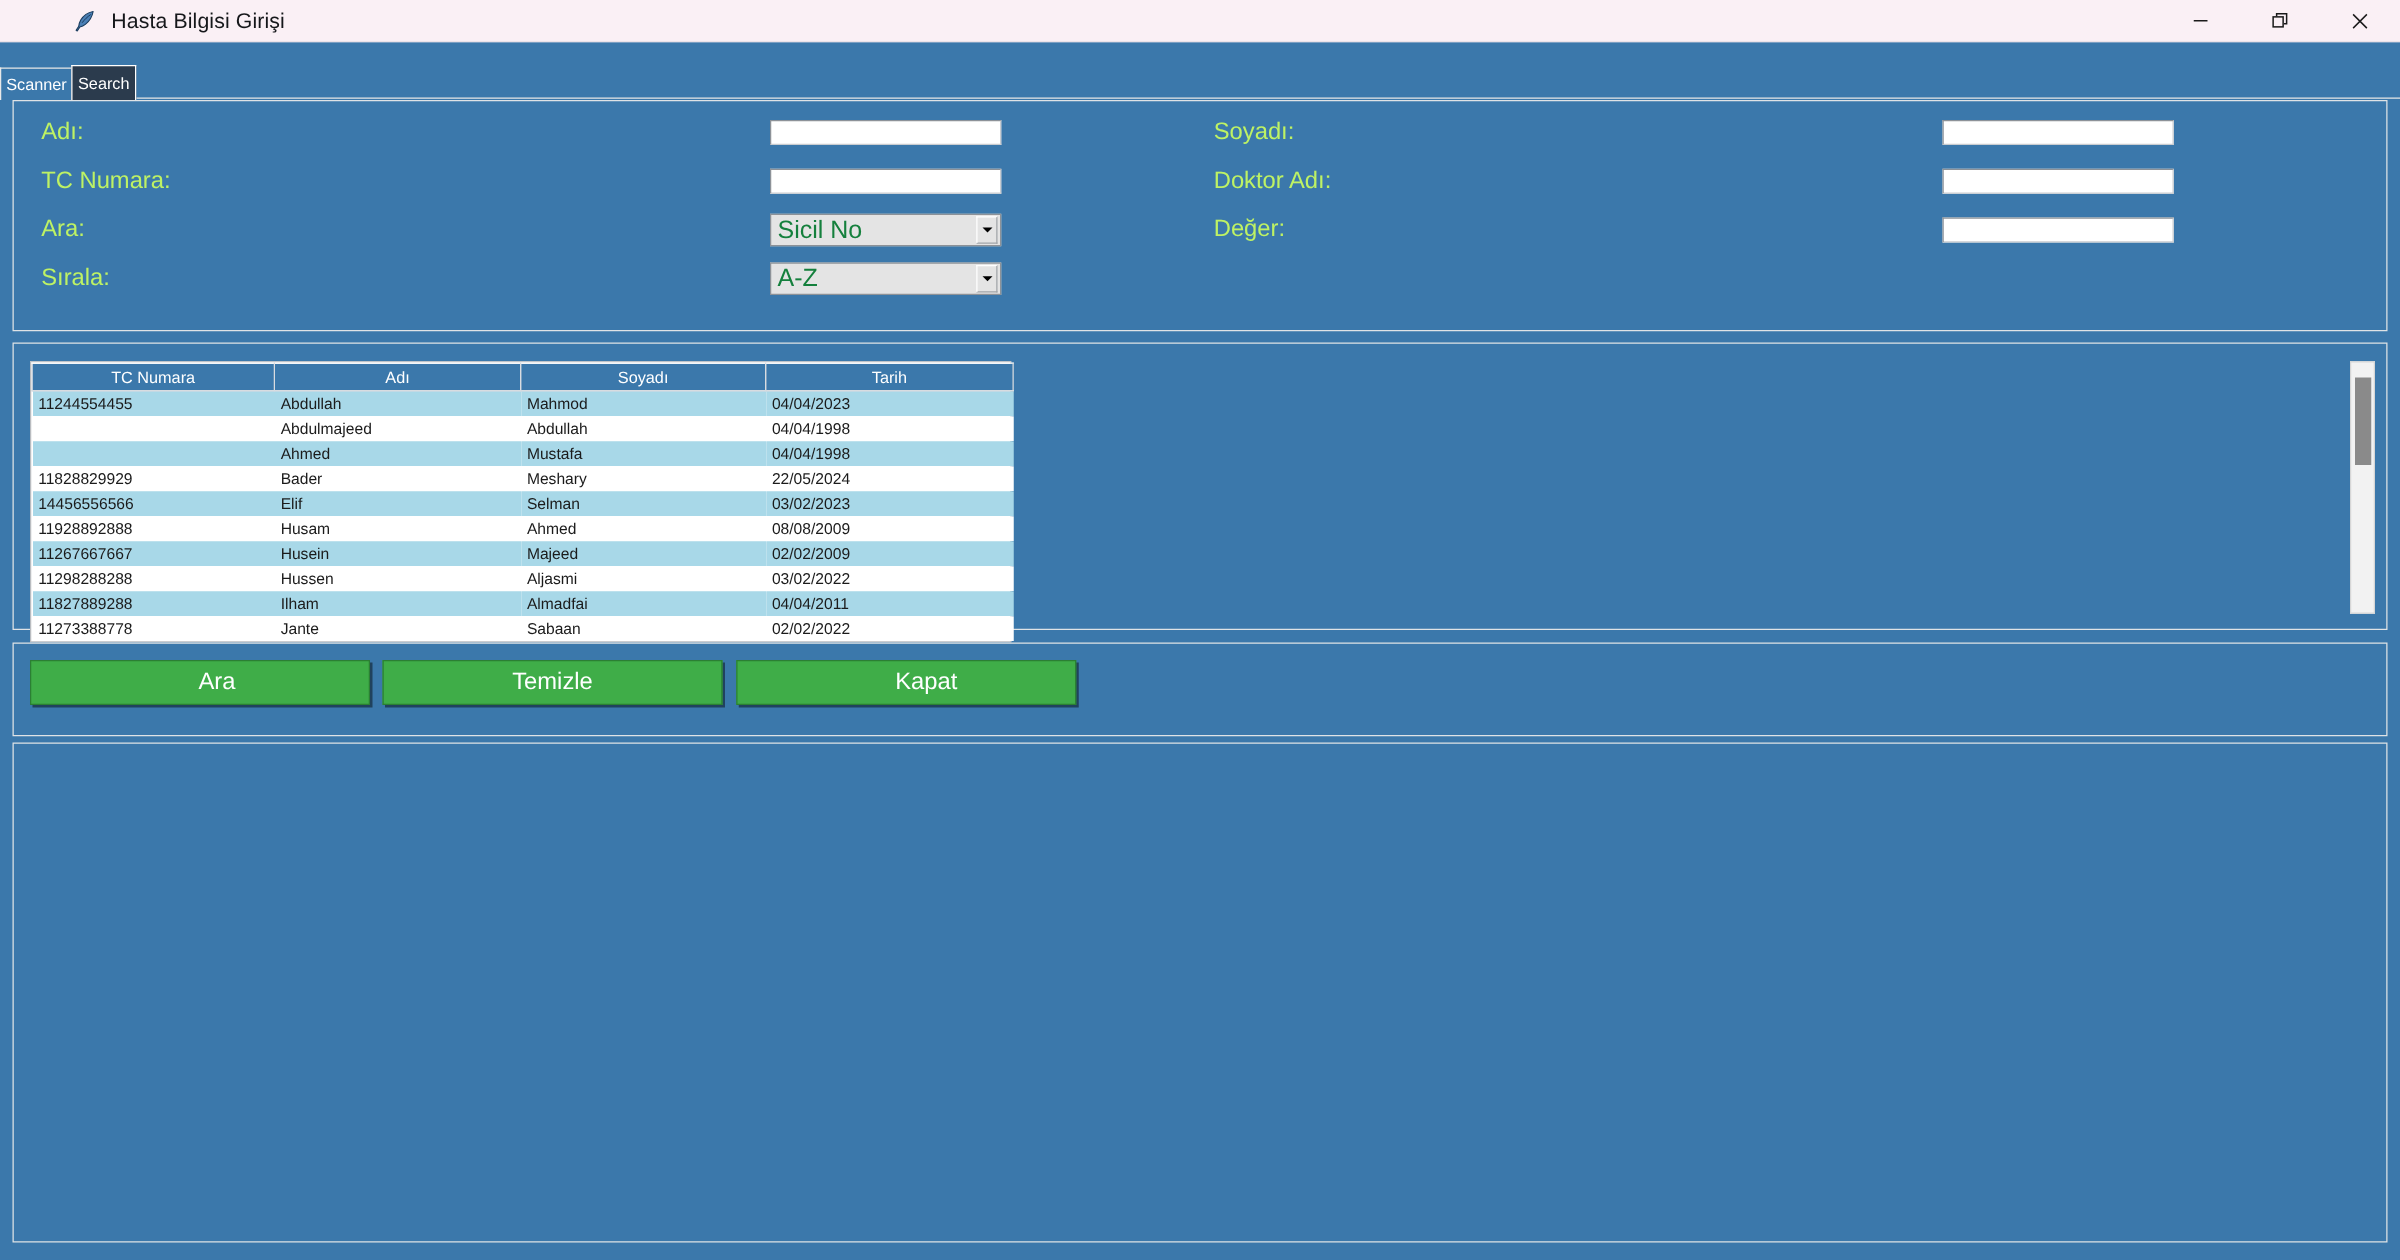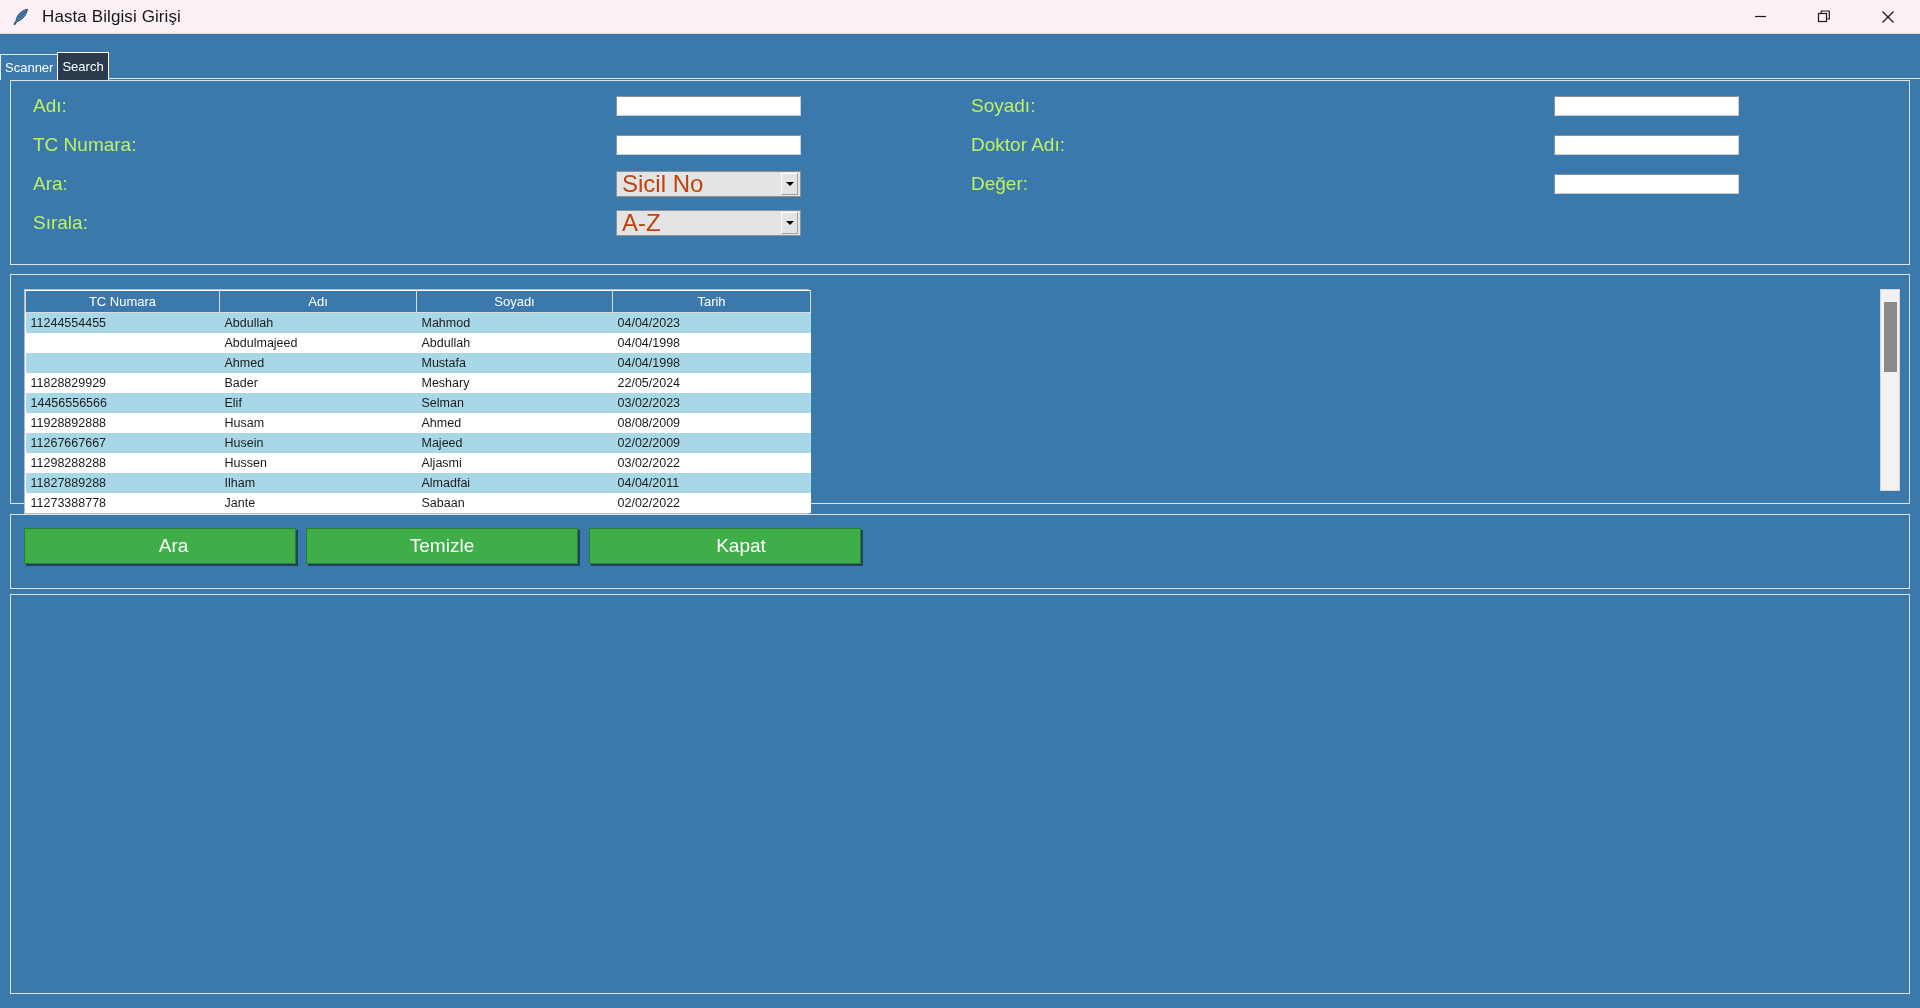--- a/index.html
+++ b/index.html
@@ -13,20 +13,21 @@
   }
 
   
   .titlebar {
     height: 34px;
     background: #faf0f5;
     display: flex;
     align-items: center;
     position: relative;
     border-bottom: 1px solid #e7dde3;
+    padding-left: 47px;
   }
   .title-icon {
     width: 22px; height: 22px;
     margin-left: 10px; margin-right: 10px;
     flex: 0 0 auto;
     display: flex; align-items: center; justify-content: center;
   }
   .title-text {
     font-size: 17px;
     color: #15171a;
@@ -129,22 +130,22 @@
     height: 26px;
     background: #e4e4e4;
     border: 1px solid #8d9298;
     display: flex;
     align-items: center;
     cursor: default;
   }
   .combo-label {
     flex: 1 1 auto;
     padding-left: 5px;
-    font-size: 24px;
-    color: #c2410c;
+    font-size: 20px;
+    color: #15803d;
     white-space: nowrap;
     overflow: hidden;
   }
   .combo-arrow {
     width: 17px;
     height: 22px;
     margin-right: 2px;
     background: #e4e4e4;
     border: 1px solid #a0a4a8;
     border-top-color: #ffffff;

